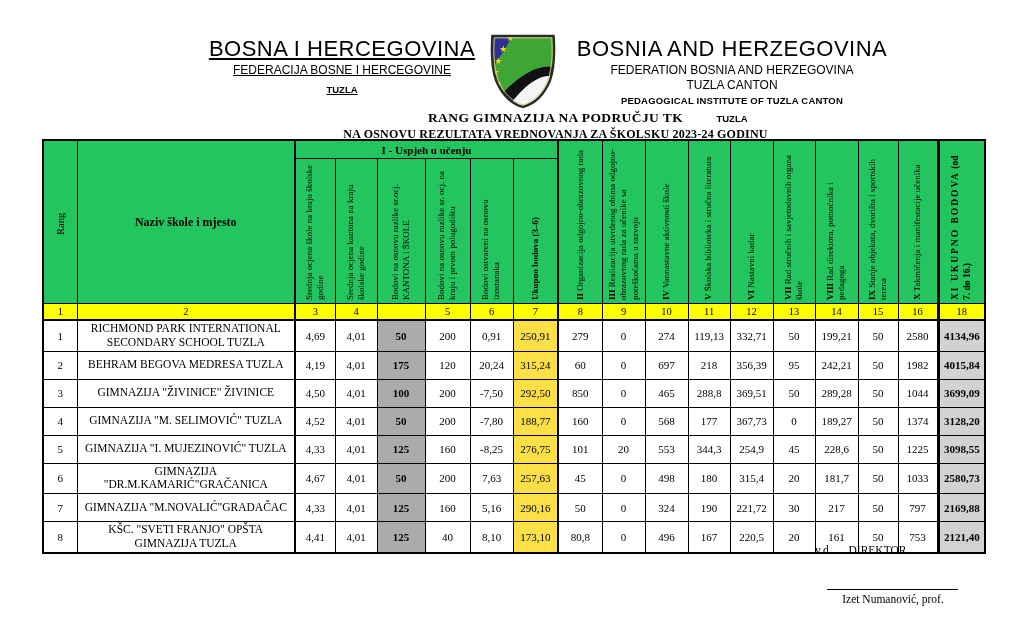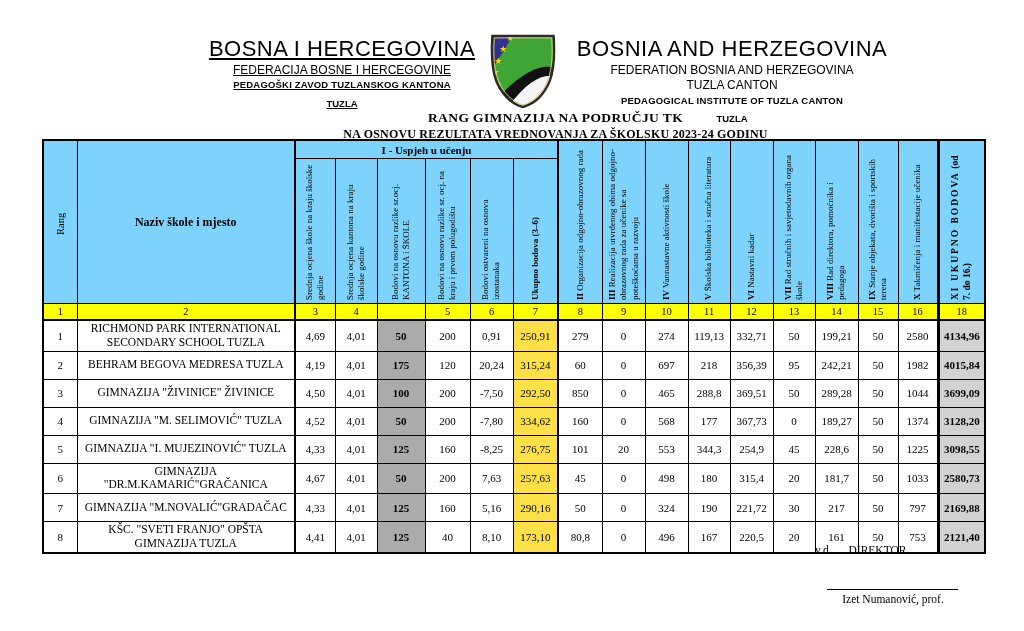--- a/index.html
+++ b/index.html
@@ -19,21 +19,21 @@
   
   .titles{position:absolute;left:42px;top:110px;width:943px;box-sizing:border-box;
           padding-left:84px;text-align:center;}
   .doc-title{font-size:13.5px;font-weight:bold;letter-spacing:.4px;}
   .doc-subtitle{font-size:12px;font-weight:bold;margin-top:1px;letter-spacing:.2px;}
 
   
   table.rank{position:absolute;left:42px;top:139px;width:943px;border-collapse:collapse;
              table-layout:fixed;border:2px solid #000;}
   .rank th,.rank td{border:1px solid #000;padding:0;overflow:hidden;}
-  .yc{background:#7dd3fc;font-family:Liberation Serif, serif;}
+  .yc{background:#22c55e;font-family:Liberation Serif, serif;}
   .b2{border-left-width:2px !important;}
   .b3{border-left-width:3px !important;}
   .th-group{height:17px;font-size:11px;font-weight:bold;}
   .th-naziv{font-size:12px;font-weight:bold;}
   .rot{vertical-align:bottom;}
   .vt{writing-mode:vertical-rl;transform:rotate(180deg);margin:0 auto;
       font-size:9px;line-height:1.25;font-weight:normal;text-align:left;
       padding:3px 0;white-space:normal;}
   .vt b{font-weight:bold;}
   .vt1{height:152px;}
@@ -56,21 +56,20 @@
            font-size:11.5px;}
   .sig-rule{position:absolute;left:827px;top:589px;width:131px;border-top:1px solid #000;height:0;}
   .sig-name{position:absolute;left:818px;top:593px;width:150px;text-align:center;font-size:11.5px;}
 </style>
 </head>
 <body>
 
 <div class="lh-block lh-left">
   <div class="lh-l1">BOSNA I HERCEGOVINA</div>
   <div class="lh-l2">FEDERACIJA BOSNE I HERCEGOVINE</div>
-  <div class="lh-l4">PEDAGOŠKI ZAVOD TUZLANSKOG KANTONA</div>
   <div class="lh-l5">TUZLA</div>
 </div>
 
 <svg class="emblem" viewBox="0 0 72 80">
   <defs>
     <clipPath id="shieldClip">
       <path d="M5,7 L67,7 C68,22 68,40 63,53 C57,67 47,76 36,79 C25,76 15,67 9,53 C4,40 4,22 5,7 Z"></path>
     </clipPath>
   </defs>
   <g clip-path="url(#shieldClip)">
@@ -266,21 +265,21 @@
         <td class="c-gray2 b3">3699,09</td>
       </tr>
       <tr>
         <td class="td-rang">4</td>
         <td class="td-school">GIMNAZIJA "M. SELIMOVIĆ" TUZLA</td>
         <td class="b2">4,52</td>
         <td>4,01</td>
         <td class="c-gray">50</td>
         <td>200</td>
         <td>-7,80</td>
-        <td class="c-tan">334,62</td>
+        <td class="c-tan">188,77</td>
         <td class="b2">160</td>
         <td>0</td>
         <td>568</td>
         <td>177</td>
         <td>367,73</td>
         <td>0</td>
         <td>189,27</td>
         <td>50</td>
         <td>1374</td>
         <td class="c-gray2 b3">3128,20</td>

